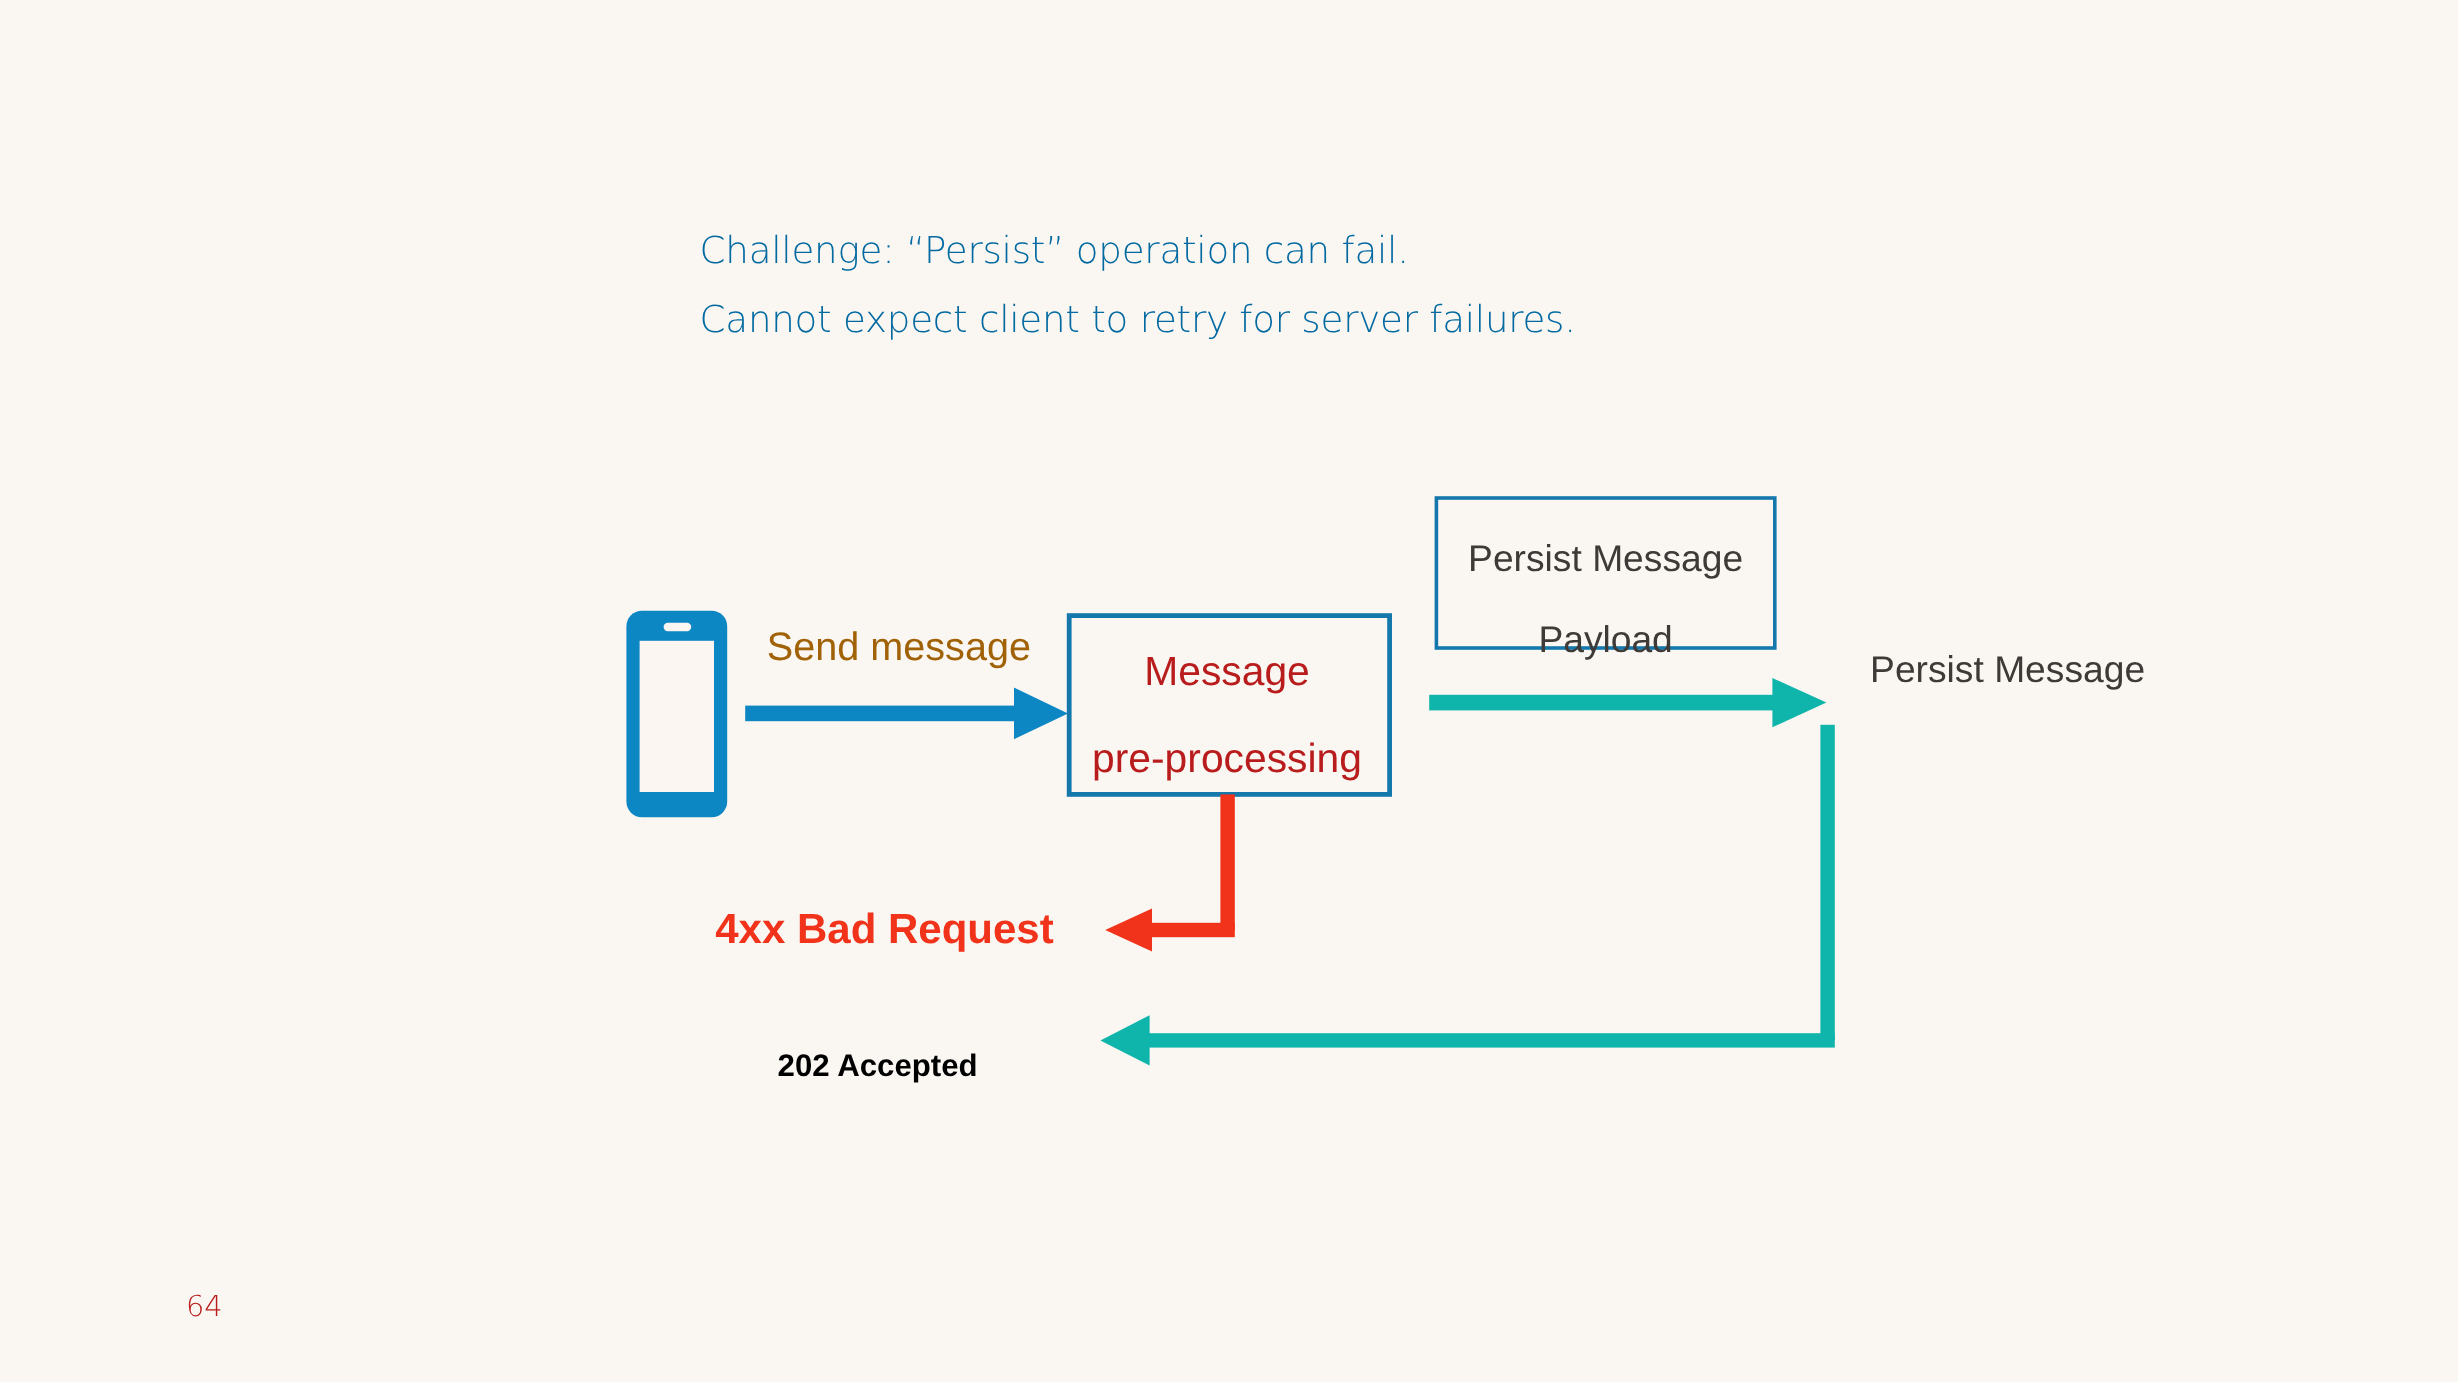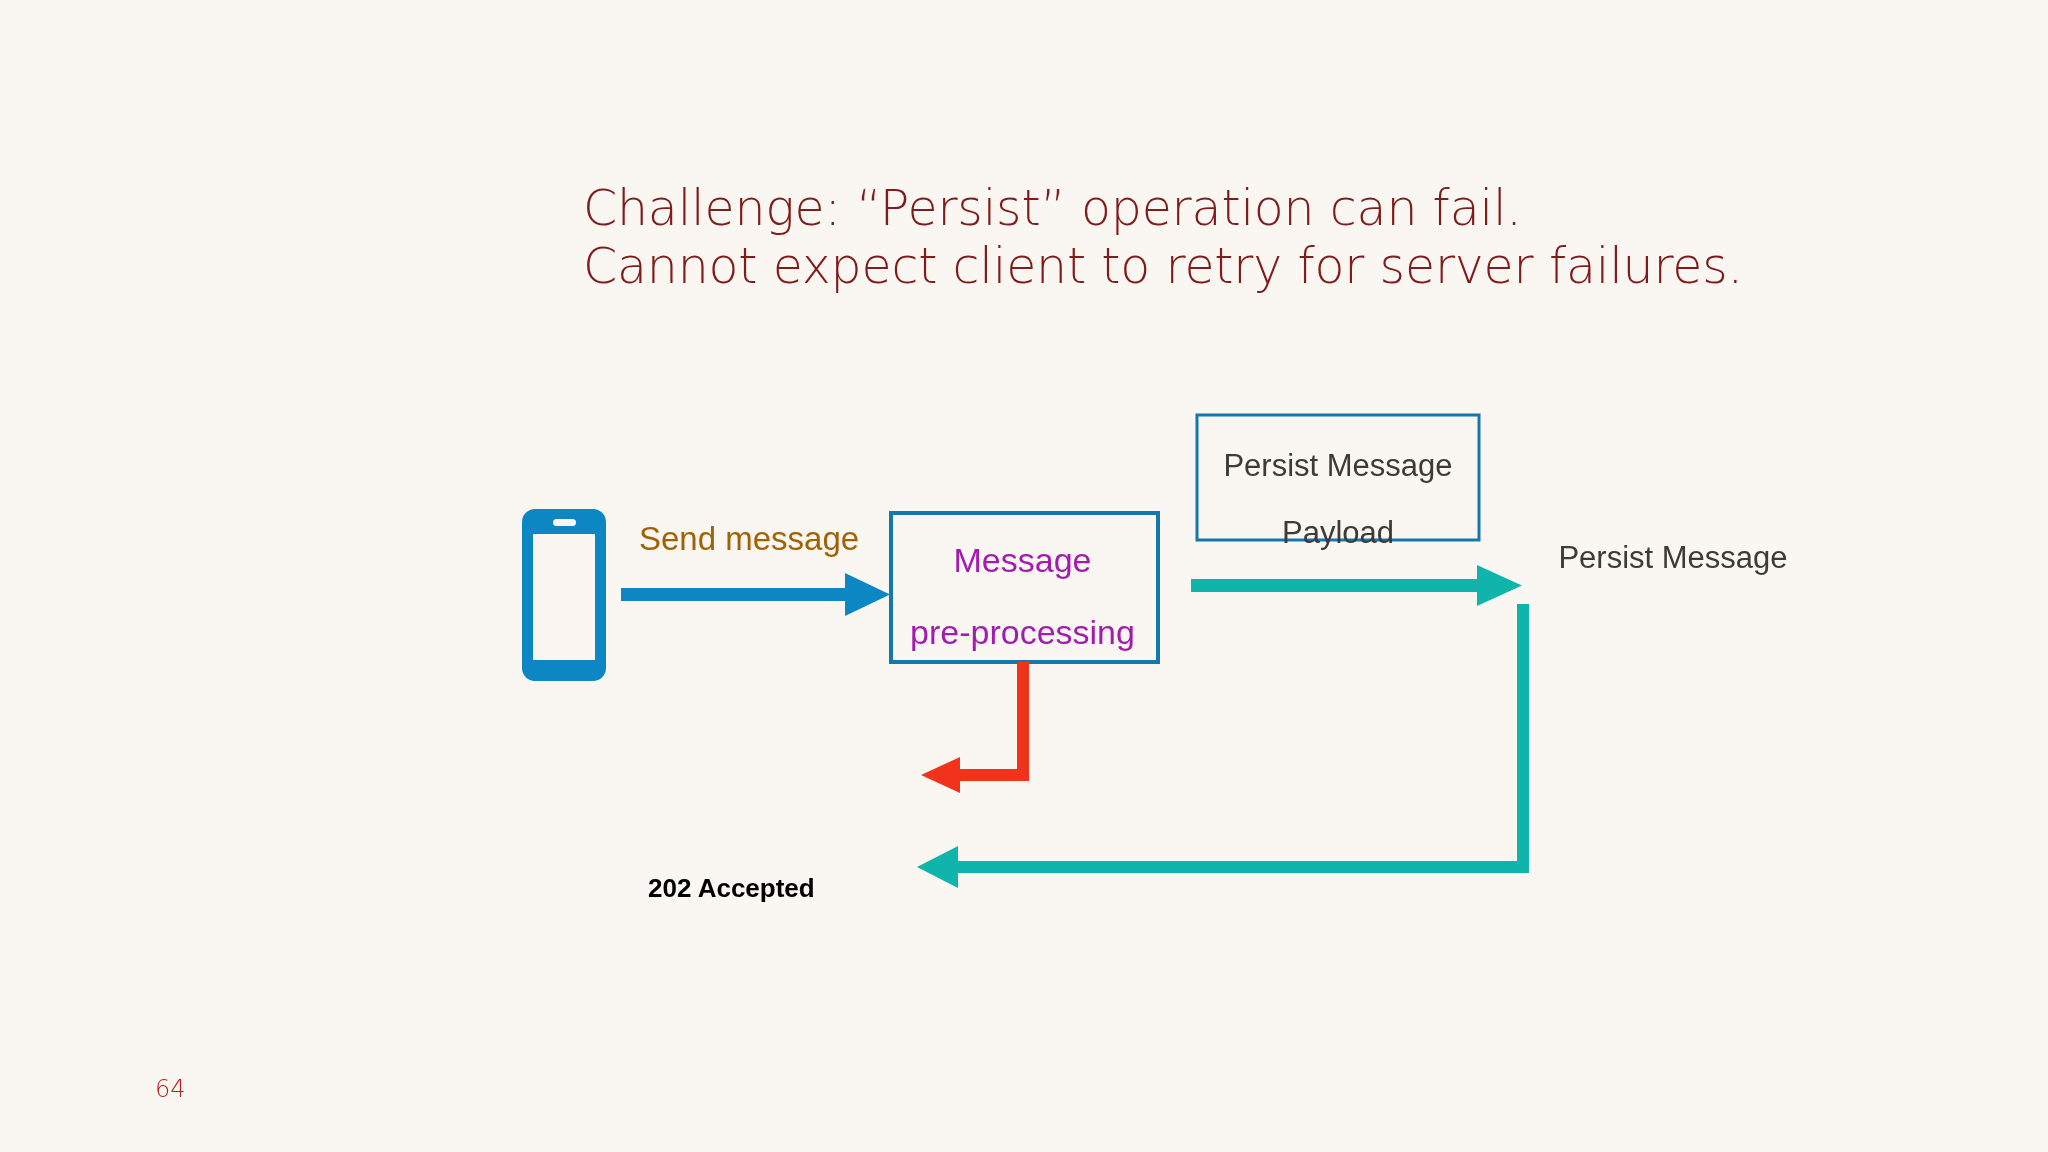--- a/index.html
+++ b/index.html
@@ -19,24 +19,24 @@
 
   
   #heading {
     position: absolute;
     left: 583px;
     top: 180px;
     width: 1000px;
   }
   .heading-line {
     font-family: "DejaVu Sans", sans-serif;
-    font-size: 49px;
+    font-size: 31px;
     font-weight: 300;
     line-height: 58px;
-    color: #7f1d1d;
+    color: #0369a1;
     letter-spacing: -0.2px;
     white-space: nowrap;
   }
 
   
   #diagram {
     position: absolute;
     left: 0;
     top: 0;
     width: 2048px;
@@ -58,21 +58,21 @@
   }
 
   
   #msg-box-text {
     position: absolute;
     left: 880px;
     top: 524px;
     width: 285px;
     text-align: center;
     font-size: 34px;
-    color: #a21caf;
+    color: #b91c1c;
     line-height: 72px;
   }
   #msg-box-text .l1 { display: block; }
   #msg-box-text .l2 { display: block; }
 
   
   #payload-box-text {
     position: absolute;
     left: 1197px;
     top: 432px;
@@ -178,18 +178,19 @@
 
   <div id="payload-box-text">
     <span>Persist Message</span>
     <span>Payload</span>
   </div>
 
   <div class="lbl" id="persist-op-label">
     <span>Persist Message</span>
   </div>
 
+  <div class="lbl" id="bad-request-label">4xx Bad Request</div>
 
   <div class="lbl" id="accepted-label">202 Accepted</div>
 
   <div id="page-number">64</div>
 
 </div>
 
 </body></html>

